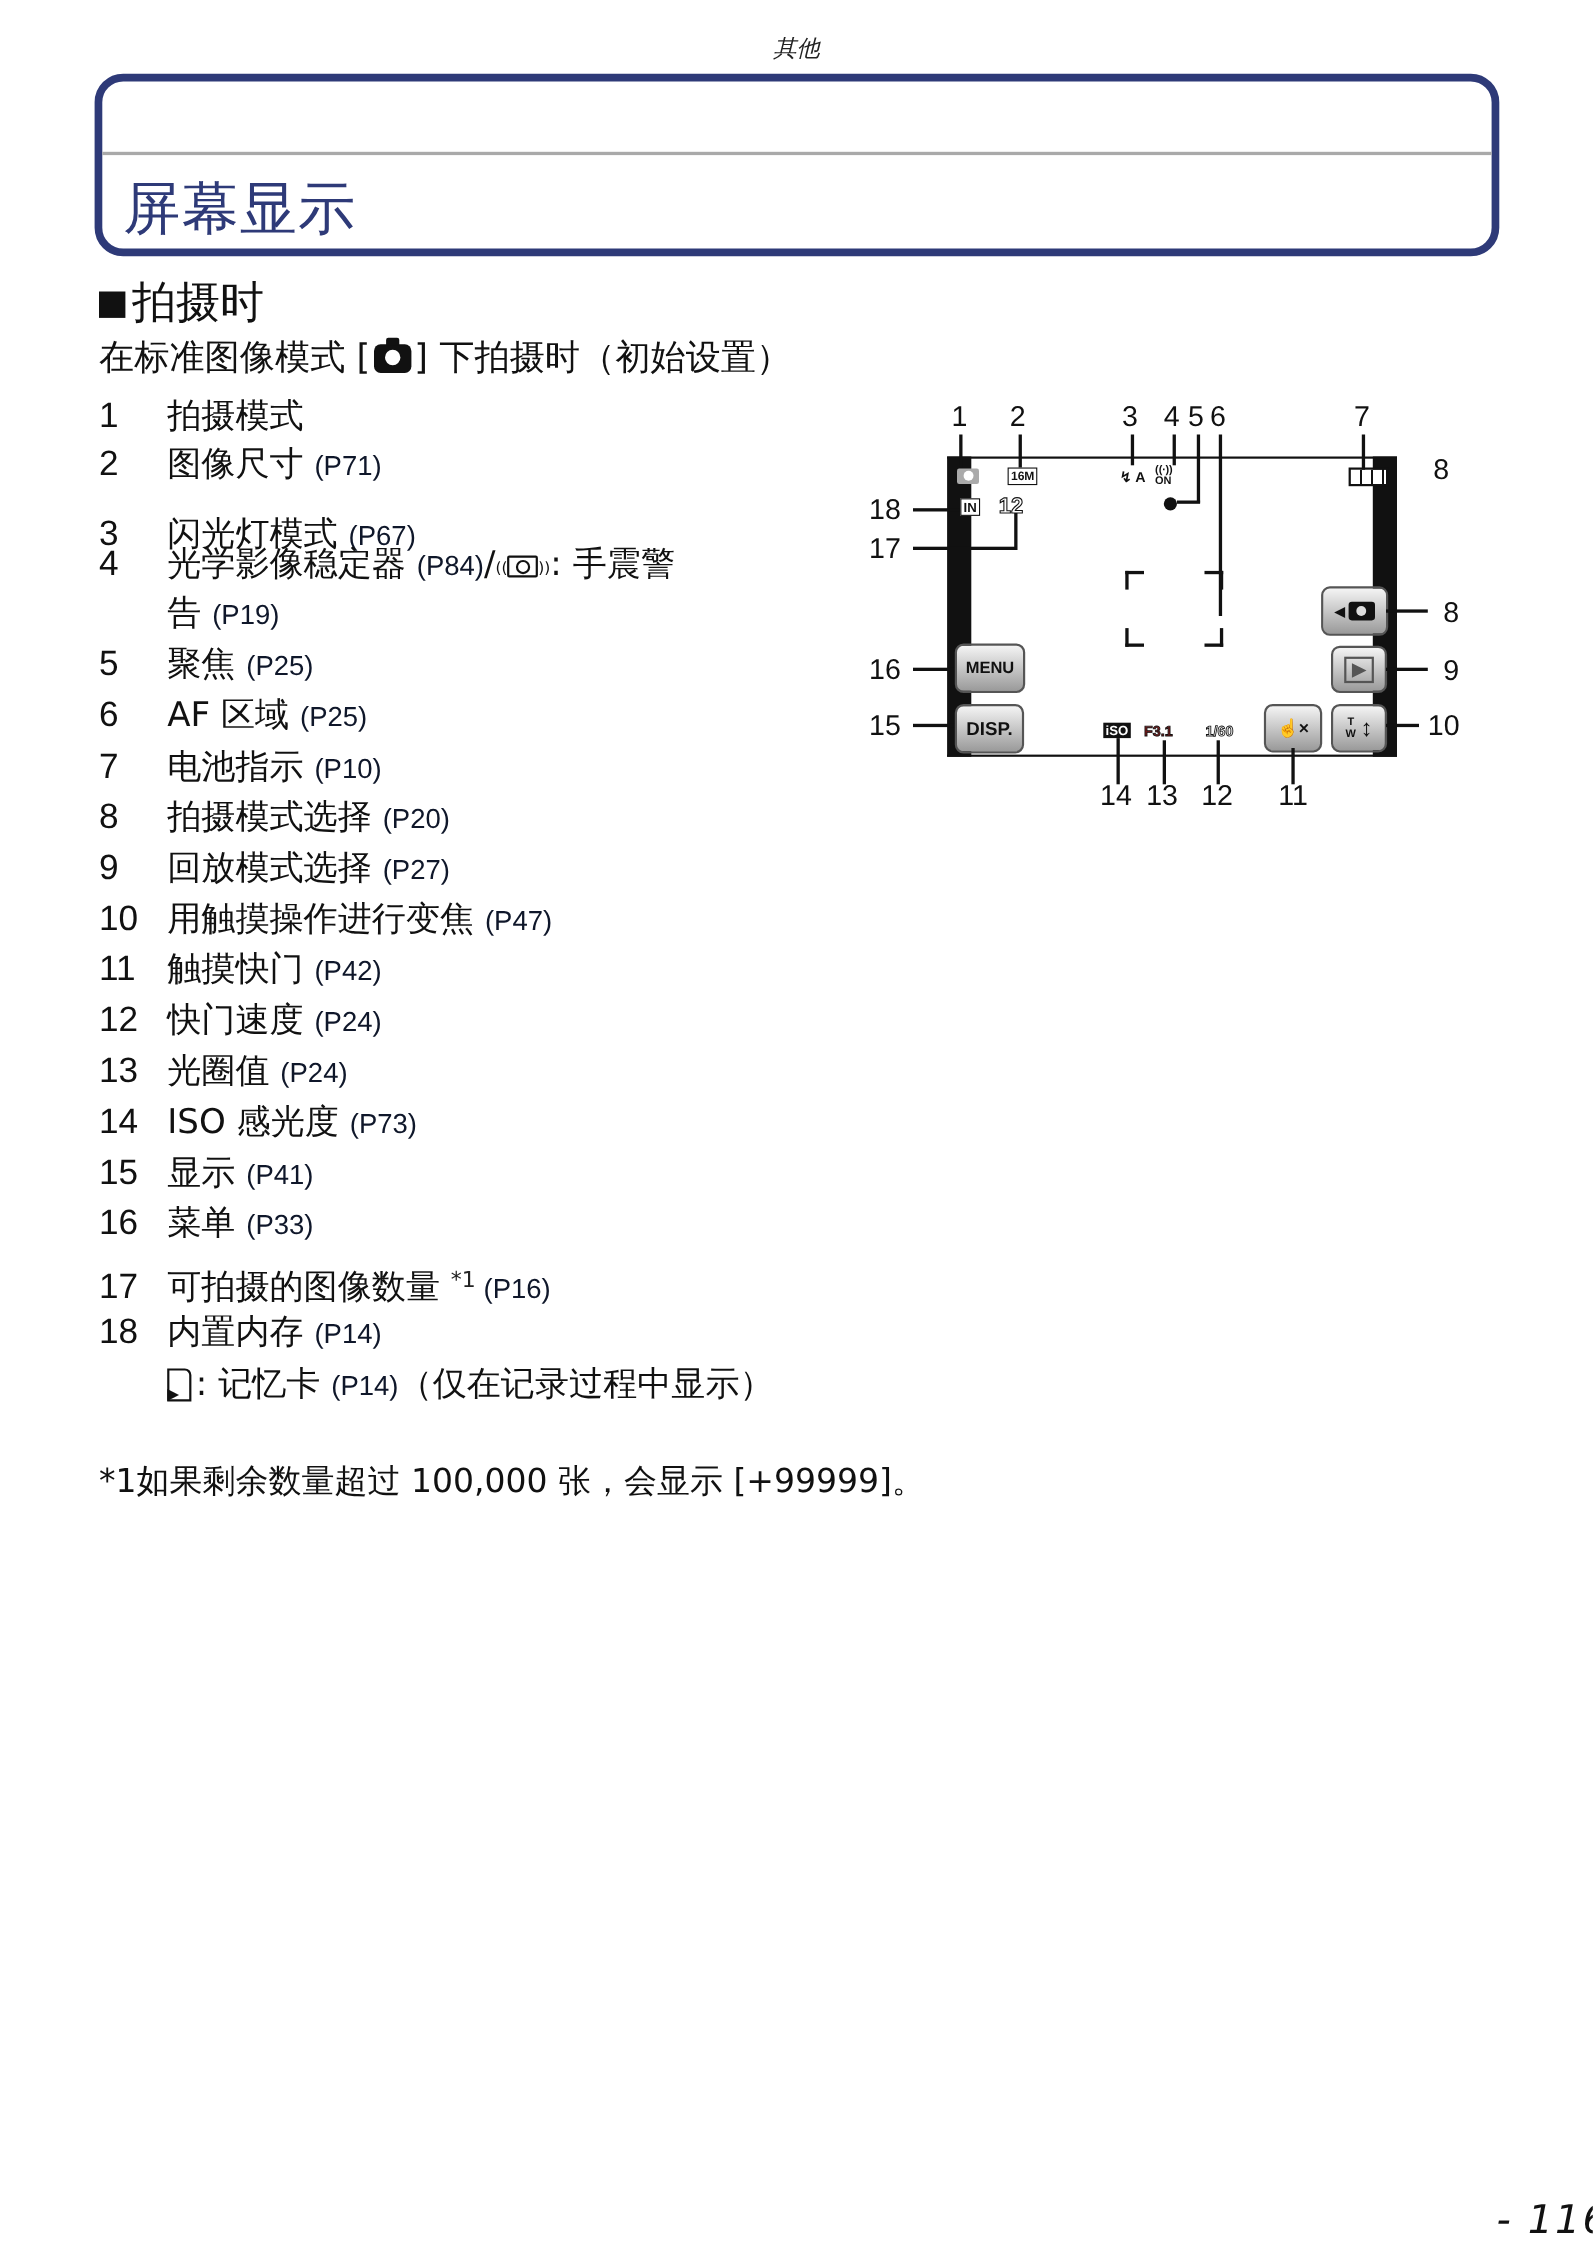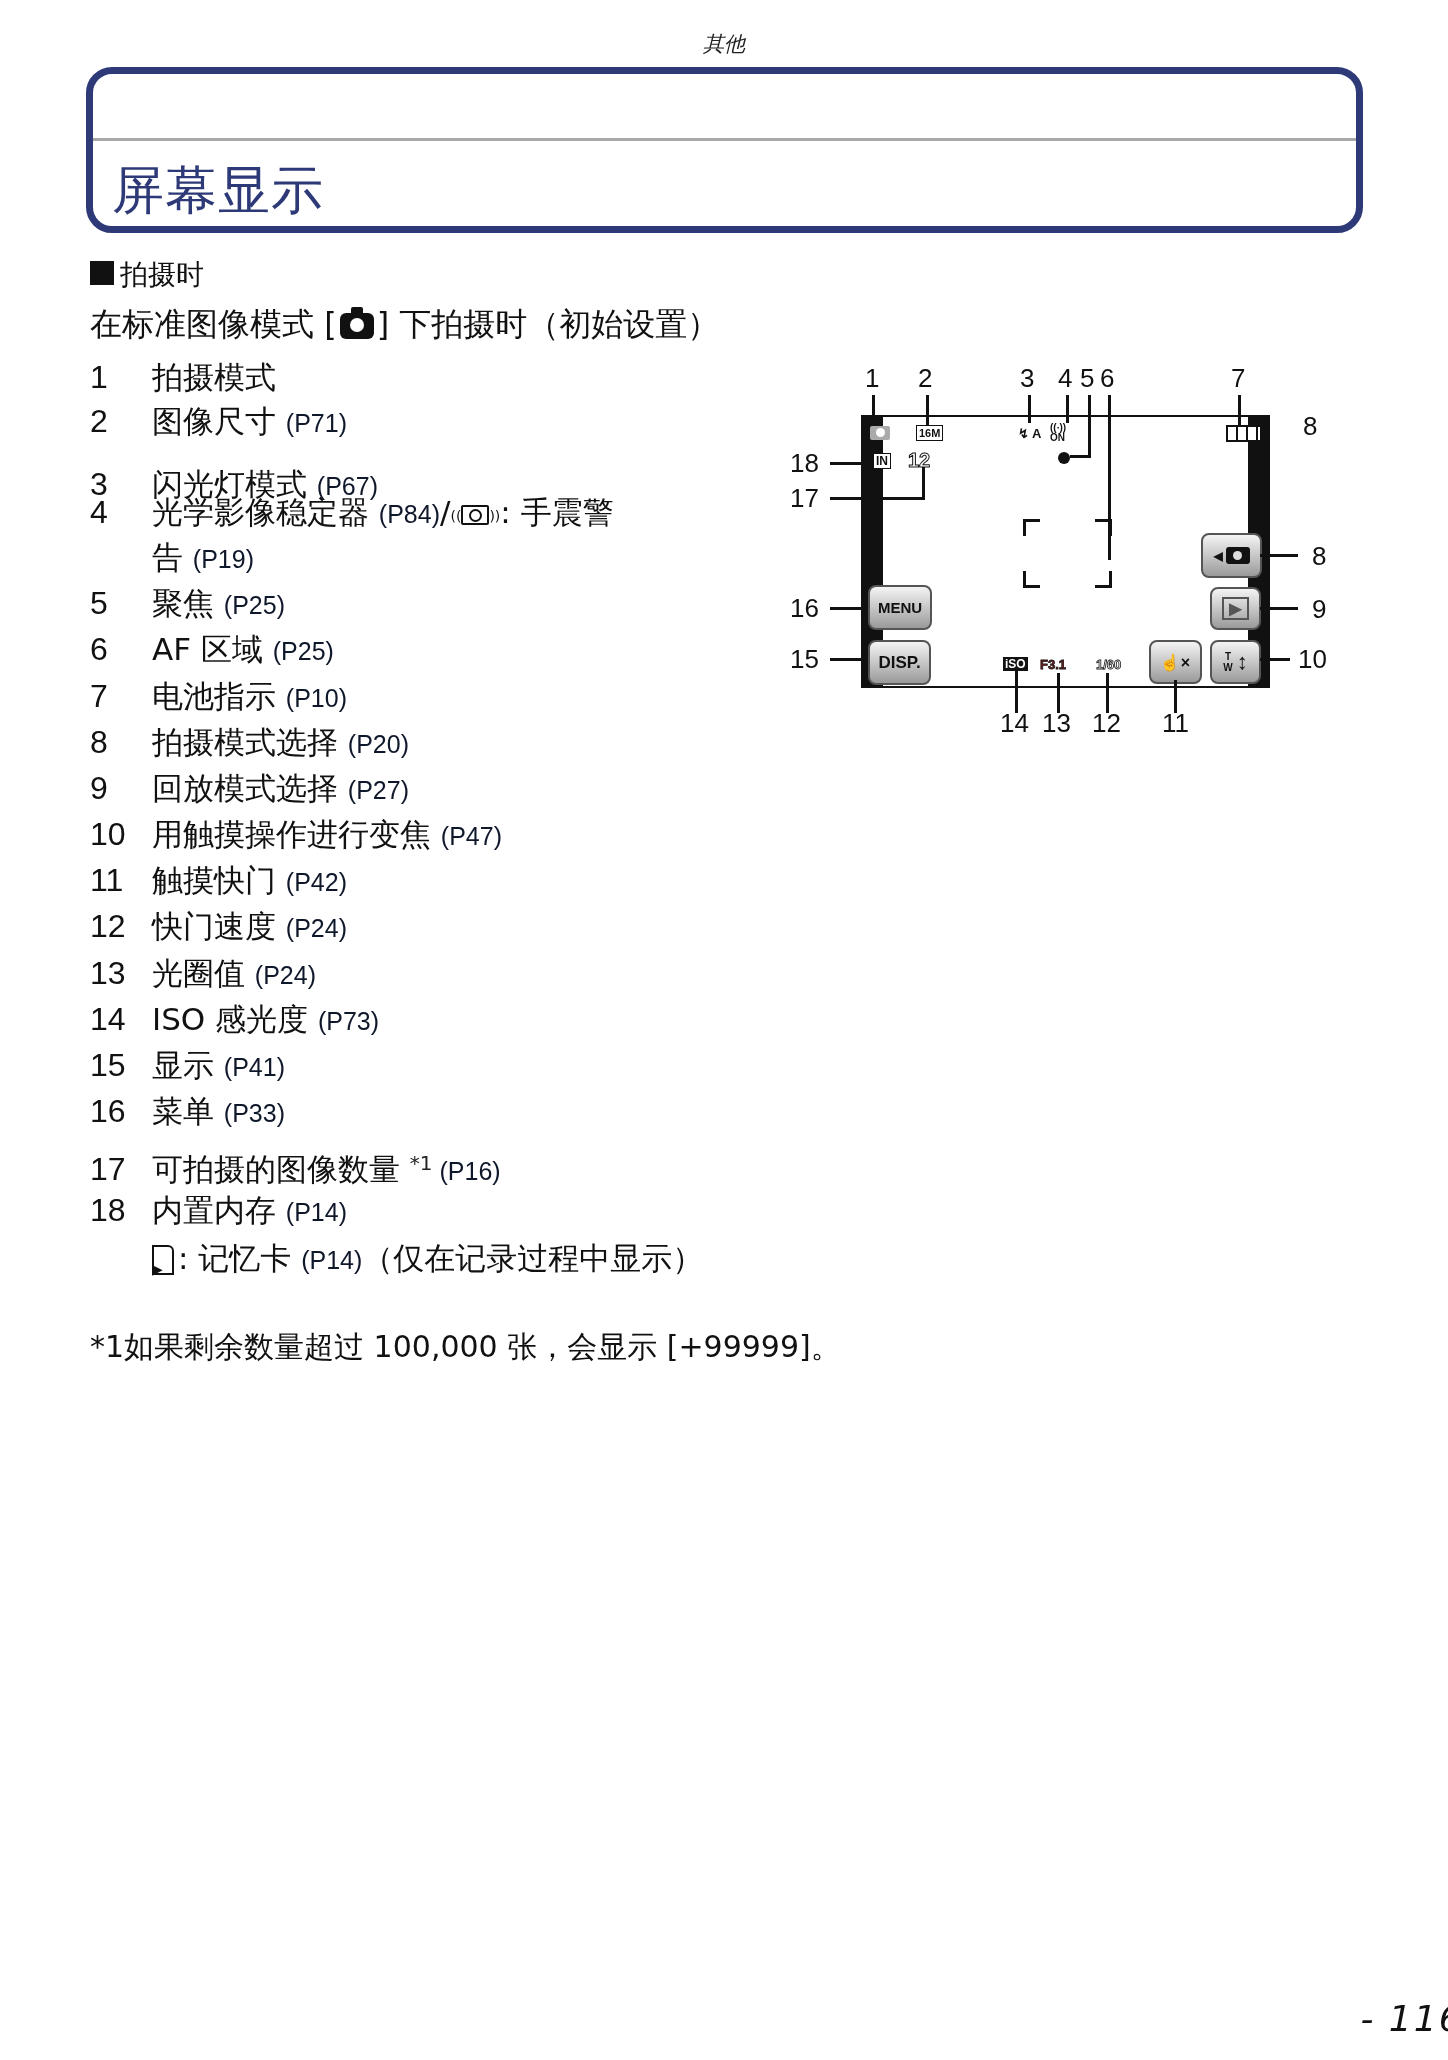--- a/index.html
+++ b/index.html
@@ -4,21 +4,21 @@
 <style>
   html, body { margin:0; padding:0; background:#ffffff; }
   body { width:1448px; height:2060px; position:relative; overflow:hidden;
          font-family:"DejaVu Sans","Liberation Sans",sans-serif; color:#111; }
   .abs { position:absolute; }
   .running-head { left:0; width:1448px; top:30px; text-align:center; font-size:21px; font-style:italic; color:#222;
                   font-family:"DejaVu Serif", serif; }
   .title-box { left:86px; top:67px; width:1263px; height:152px; border:7px solid #2e3a78; border-radius:26px; box-sizing:content-box; }
   .title-rule { left:93px; top:138px; width:1263px; height:3px; background:#a9a9a9; }
   .title-text { left:112px; top:160px; font-size:52px; color:#2e3a78; font-family:"DejaVu Serif", serif; letter-spacing:1px; line-height:60px; }
-  .sec-head { left:90px; top:255px; font-size:28px; line-height:40px; }
+  .sec-head { left:90px; top:255px; font-size:40px; line-height:40px; }
   .sec-head .sq { display:inline-block; width:24px; height:24px; background:#111; margin-right:6px; vertical-align:-1px; }
   .sub-head { left:90px; top:302px; font-size:32px; line-height:44px; }
   .cam-glyph { display:inline-block; width:34px; height:26px; background:#111; border-radius:6px; position:relative; vertical-align:-4px; margin:0 3px; }
   .cam-glyph::before { content:""; position:absolute; left:11px; top:-6px; width:12px; height:7px; background:#111; border-radius:2px 2px 0 0; }
   .cam-glyph::after { content:""; position:absolute; left:10px; top:5px; width:14px; height:14px; background:#fff; border-radius:50%; }
   .item { left:90px; font-size:31px; line-height:40px; height:40px; white-space:nowrap; }
   .item .num { display:inline-block; width:62px; font-family:"Liberation Sans", sans-serif; font-size:32px; }
   .item .link { color:#0f172a; font-family:"Liberation Sans", sans-serif; font-size:25px; }
   .item sup { font-size:20px; color:#222; vertical-align:10px; }
   .cont { left:152px; }

